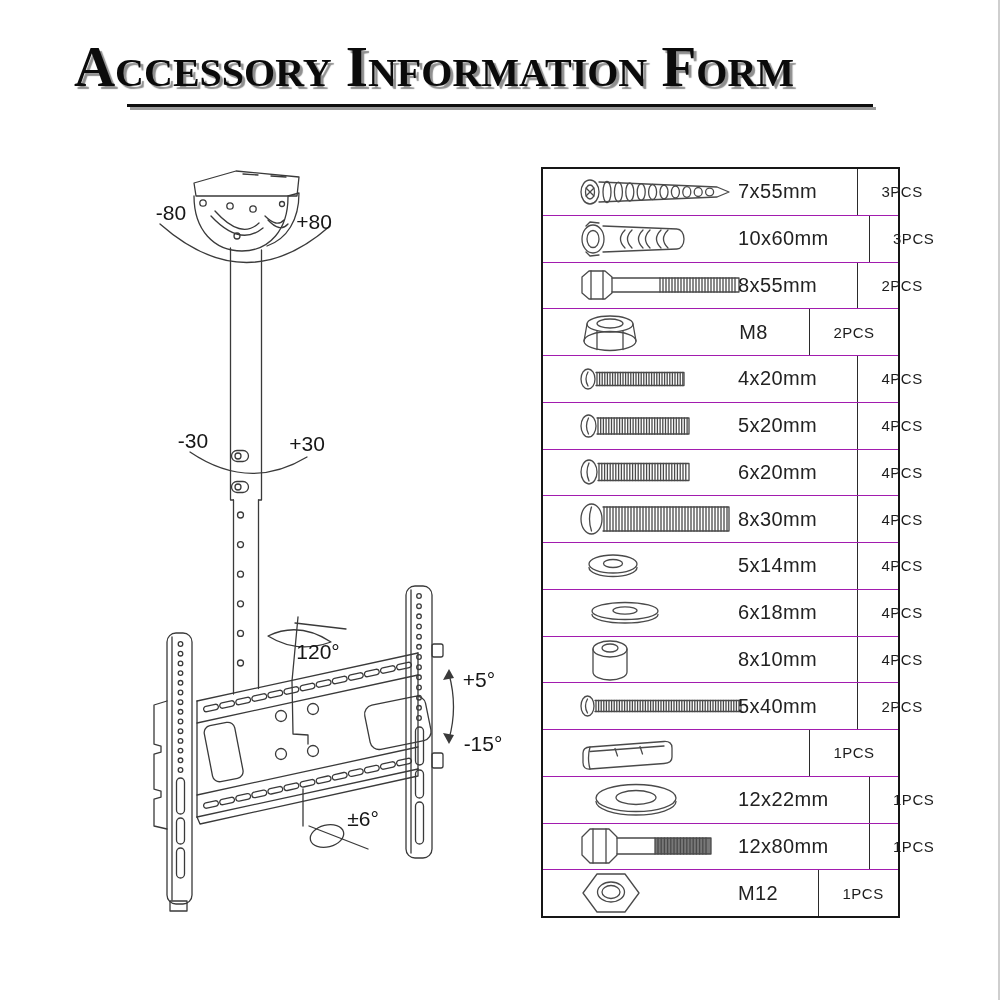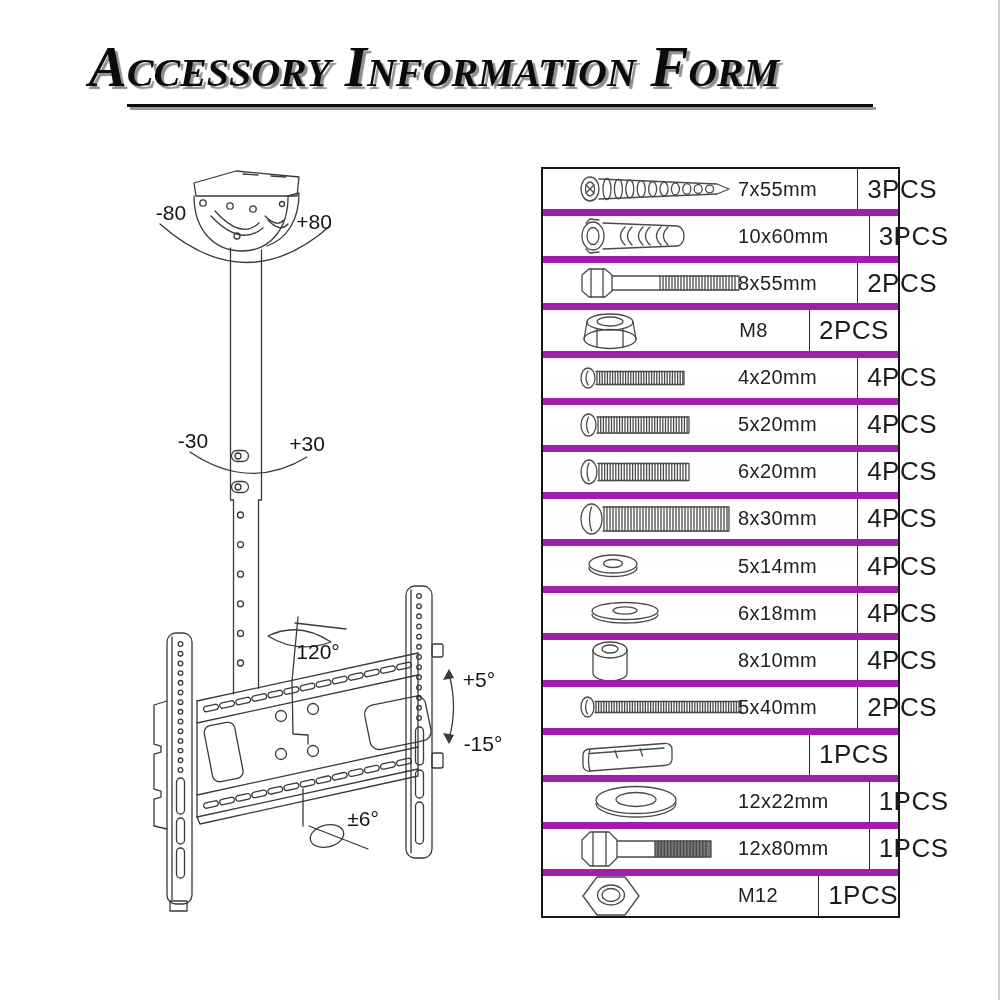--- a/index.html
+++ b/index.html
@@ -2,21 +2,21 @@
 <html><head>
 <meta charset="utf-8">
 <style>
   html,body{margin:0;padding:0;}
   body{
     width:1000px;height:1000px;position:relative;overflow:hidden;
     background:#ffffff;font-family:"Liberation Sans",sans-serif;
   }
   .edge-line{position:absolute;right:0;top:0;width:2px;height:1000px;background:#cfcfcf;}
   
-  .title-wrap{position:absolute;left:0;top:38px;width:868px;text-align:center;font-style:italic;}
+  .title-wrap{position:absolute;left:0;top:38px;width:868px;text-align:center;}
   .title{
     font-family:"Liberation Serif",serif;font-weight:700;font-variant:small-caps;
     font-size:57px;line-height:1.0;letter-spacing:0px;color:#0b0b0b;
     text-shadow:3px 3px 1px #8f8f8f;white-space:nowrap;
   }
   .title-underline{
     position:absolute;left:127px;top:104px;width:746px;height:3px;
     background:#0e0e0e;box-shadow:3px 3px 0 #9a9a9a;
   }
   
@@ -24,30 +24,30 @@
   .dline{stroke:#3a3a3a;stroke-width:1.3;fill:none;stroke-linejoin:round;stroke-linecap:round;}
   .dfill{fill:#3a3a3a;stroke:none;}
   .dtext{font-family:"Liberation Sans",sans-serif;font-size:21px;fill:#161616;}
   
   .parts-table{
     position:absolute;left:541px;top:167px;width:359px;height:751px;
     border:2px solid #161616;box-sizing:border-box;background:#fff;
     display:flex;flex-direction:column;
   }
   .prow{flex:1;display:flex;align-items:center;min-height:0;overflow:visible;gap:40px;}
-  .prow + .prow{border-top:7px solid #a21caf;align-items:center;}
+  .prow + .prow{border-top:1px solid #a21caf;align-items:center;}
   .icon-cell{
     width:155px;min-width:155px;box-sizing:border-box;padding-left:36px;
     display:flex;align-items:center;overflow:visible;
   }
   .icon-cell svg{flex:none;display:block;}
   .size-cell{flex:1;text-align:center;font-size:20px;color:#222;letter-spacing:.4px;}
   .qty-cell{
     width:88px;min-width:88px;align-self:stretch;display:flex;align-items:center;
-    justify-content:center;border-left:1px solid #2b2b2b;font-size:26px;color:#1c1c1c;
+    justify-content:center;border-left:1px solid #2b2b2b;font-size:15px;color:#1c1c1c;
     letter-spacing:.5px;
   }
 </style>
 </head>
 <body>
 
 <div class="edge-line"></div>
 
 <div class="title-wrap">
   <span class="title">Accessory Information Form</span>

